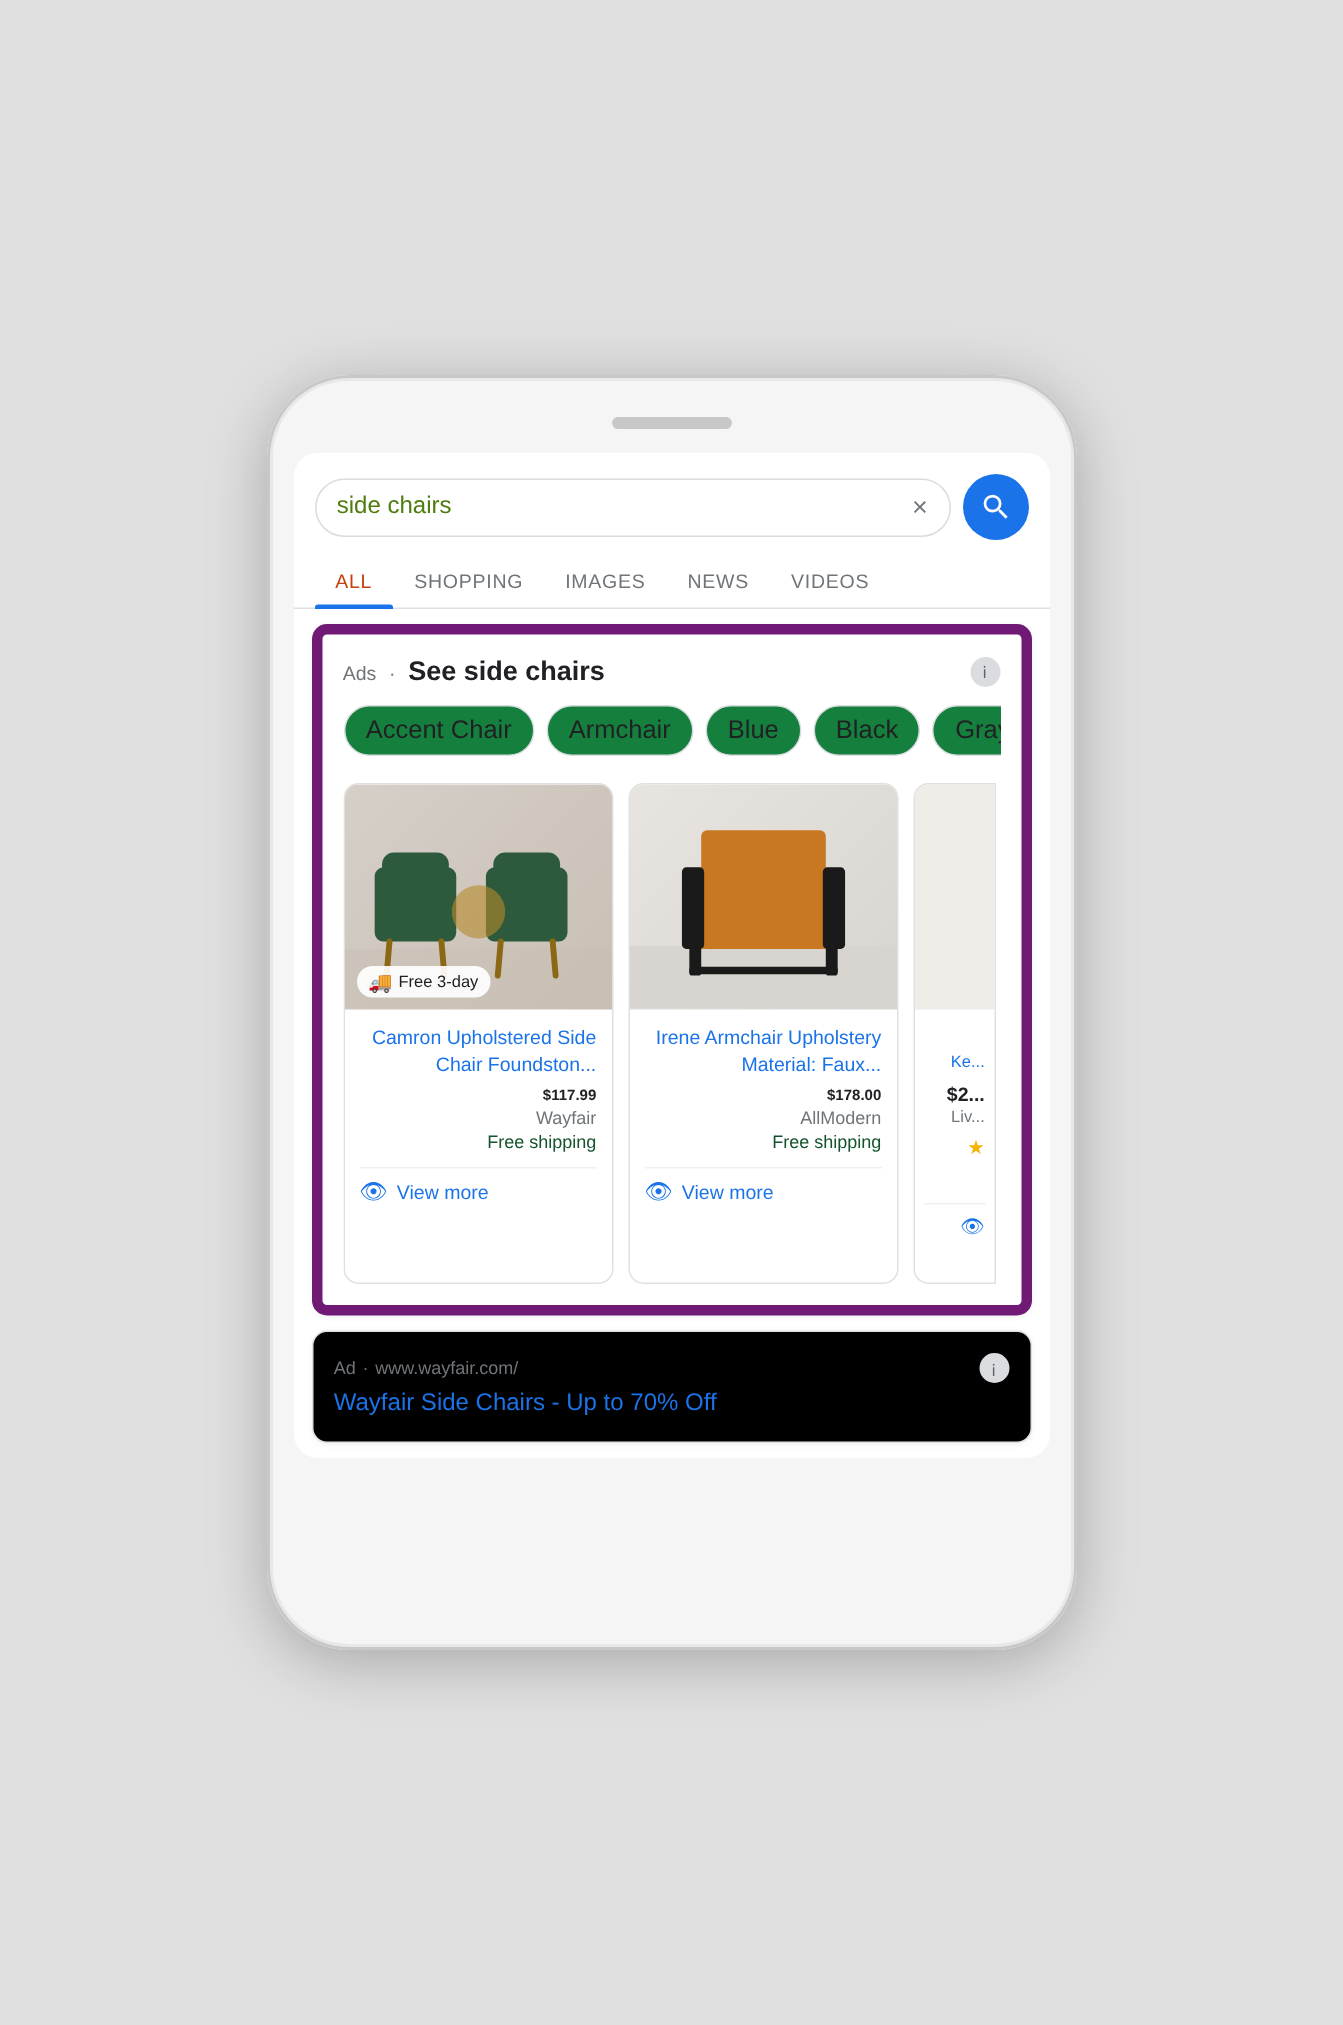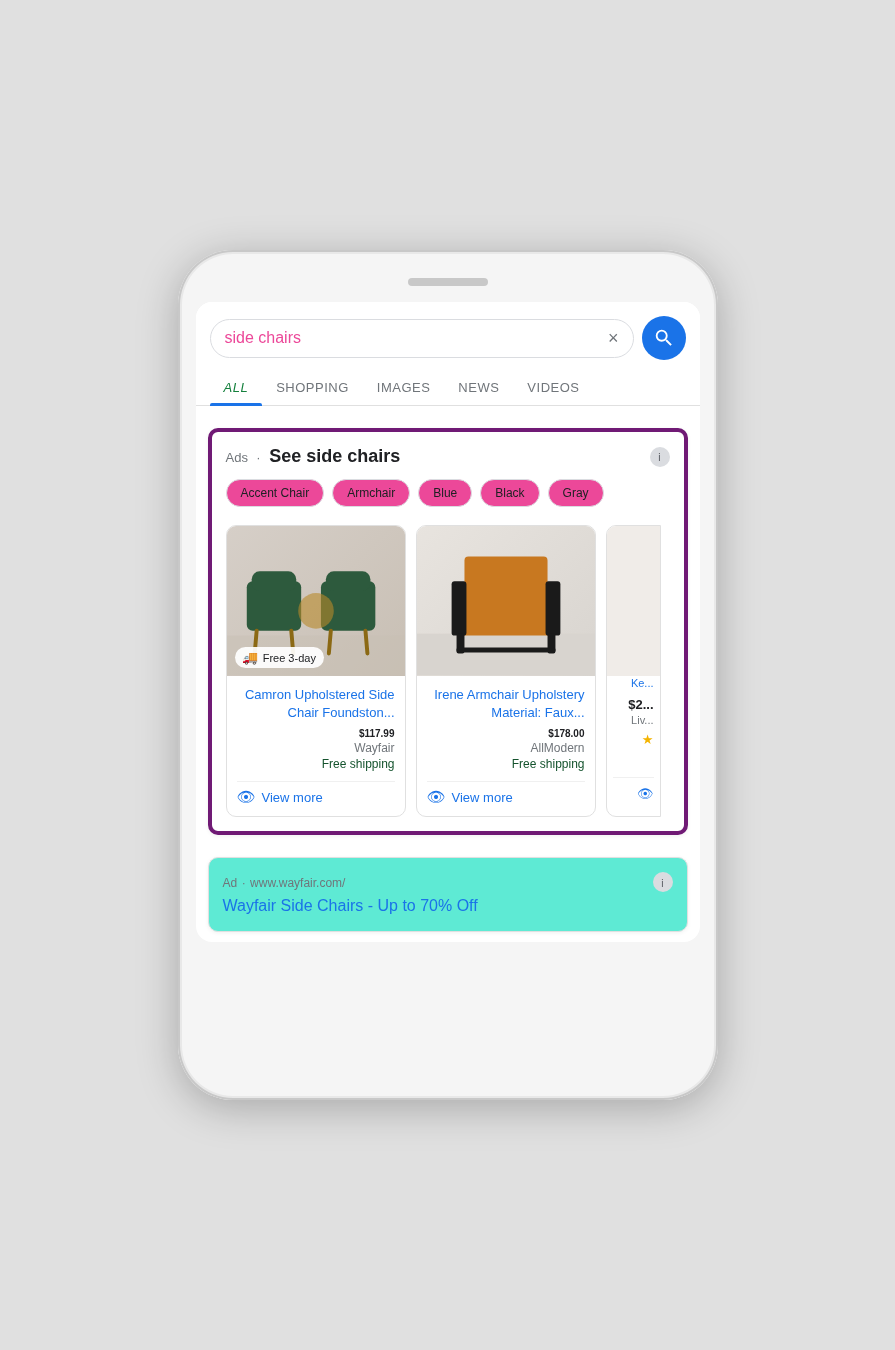--- a/index.html
+++ b/index.html
@@ -52,21 +52,21 @@
       border-radius: 24px;
       display: flex;
       align-items: center;
       padding: 8px 14px;
       background: #fff;
     }
 
     .search-text {
       flex: 1;
       font-size: 16px;
-      color: #ec4899;
+      color: #4d7c0f;
     }
 
     .clear-icon {
       color: #70757a;
       font-size: 18px;
       cursor: pointer;
     }
 
     .search-btn {
       background: #1a73e8;
@@ -99,41 +99,40 @@
       padding: 10px 14px;
       font-size: 13px;
       font-weight: 500;
       color: #70757a;
       cursor: pointer;
       position: relative;
       letter-spacing: 0.5px;
     }
 
     .tab.active {
-      color: #15803d;
-      font-style: italic;
+      color: #c2410c;
     }
 
     .tab.active::after {
       content: '';
       position: absolute;
       bottom: -1px;
       left: 0;
       right: 0;
       height: 3px;
       background: #1a73e8;
       border-radius: 2px 2px 0 0;
     }
 
     
     .ads-section {
       background: #fff;
-      margin: 22px 12px;
+      margin: 10px 12px;
       border-radius: 10px;
-      border: 4px solid #701a75;
+      border: 7px solid #701a75;
       padding: 14px;
       box-shadow: 0 1px 4px rgba(0,0,0,0.06);
     }
 
     .ads-header {
       display: flex;
       align-items: center;
       justify-content: space-between;
       margin-bottom: 12px;
     }
@@ -173,25 +172,25 @@
       padding-bottom: 4px;
       scrollbar-width: none;
     }
 
     .filter-chips::-webkit-scrollbar { display: none; }
 
     .chip {
       border: 1.5px solid #dadce0;
       border-radius: 20px;
       padding: 6px 14px;
-      font-size: 12px;
+      font-size: 17px;
       color: #202124;
       white-space: nowrap;
       cursor: pointer;
-      background: #ec4899;
+      background: #15803d;
     }
 
     
     .products-row {
       display: flex;
       gap: 10px;
       overflow-x: auto;
       scrollbar-width: none;
     }
 
@@ -282,21 +281,21 @@
       padding-top: 6px;
       border-top: 1px solid #f0f0f0;
     }
 
     .eye-icon {
       font-size: 15px;
     }
 
     
     .bottom-ad {
-      background: #5eead4;
+      background: #000000;
       margin: 10px 12px;
       border-radius: 10px;
       border: 1px solid #e0e0e0;
       padding: 14px;
       box-shadow: 0 1px 4px rgba(0,0,0,0.06);
     }
 
     .ad-meta {
       display: flex;
       align-items: center;
@@ -453,21 +452,21 @@
             <div class="view-more">
               <span class="eye-icon">👁</span>
               <span>View more</span>
             </div>
           </div>
         </div>
 
         <div class="product-card" style="min-width:55px;max-width:55px;border-radius:10px 0 0 10px;">
           <div class="product-img-wrap chair-partial-bg" style="height:150px;">
           </div>
-          <div class="product-info" style="padding:0 6px;">
+          <div class="product-info" style="padding:28px 6px;">
             <div class="product-name" style="font-size:11px;overflow:hidden;">Ke...</div>
             <div class="product-price" style="font-size:13px;">$2...</div>
             <div class="product-store" style="font-size:11px;">Liv...</div>
             <div style="color:#f4b400;font-size:13px;margin-top:6px;">★</div>
             <div style="padding-top:6px;border-top:1px solid #f0f0f0;margin-top:30px;">
               <span style="color:#1a73e8;font-size:13px;">👁</span>
             </div>
           </div>
         </div>
 

